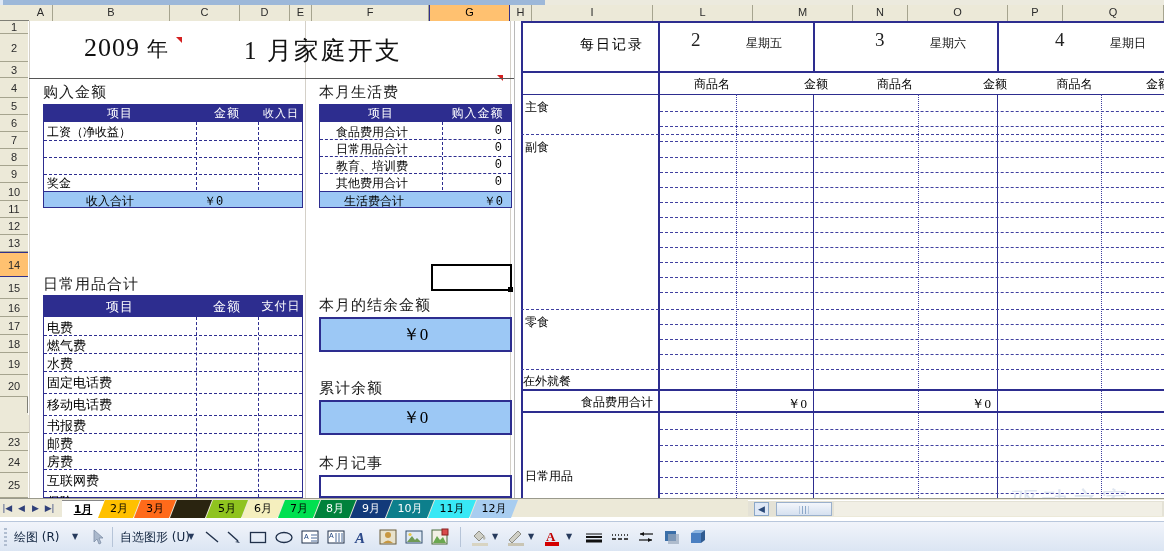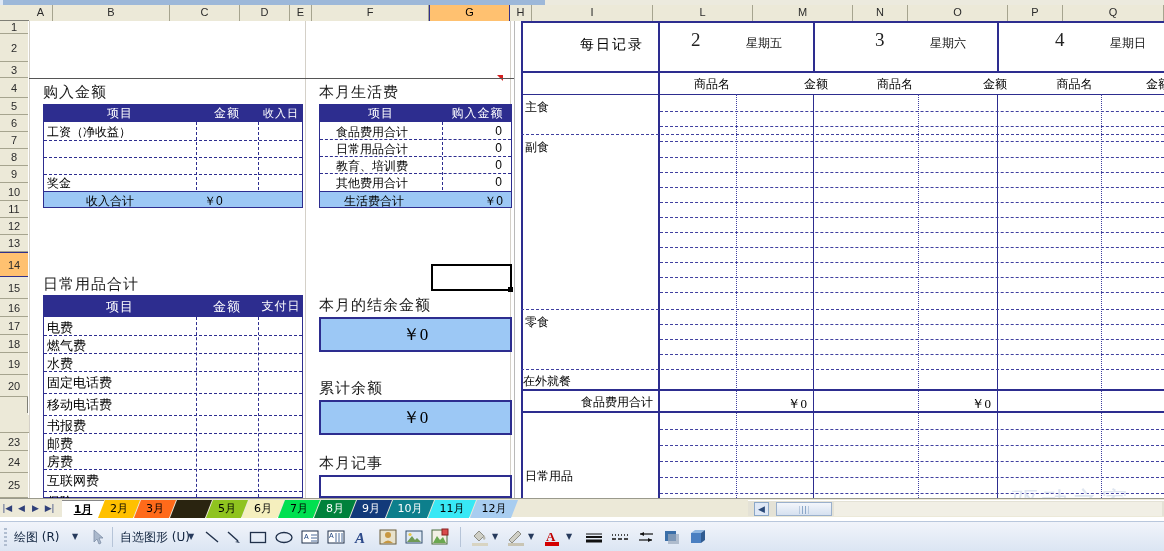--- a/index.html
+++ b/index.html
@@ -106,21 +106,21 @@
   .tbl .hdr .hc {
     position:absolute; top:0; text-align:center; line-height:17px; height:17px;
     font-size:12px; letter-spacing:1px;
   }
   .rowdash { position:absolute; left:0; right:0; height:0;
              border-top:1px dashed #2d2d8f; }
   .coldash { position:absolute; top:0; bottom:0; width:0;
              border-left:1px dashed #2d2d8f; }
   .tot-row { position:absolute; left:0; right:0; background:#9cc8f5; }
   .cellx { position:absolute; font-size:12px; color:#000;
-           font-family:Liberation Sans, sans-serif; white-space:nowrap; }
+           font-family:Liberation Mono, monospace; white-space:nowrap; }
 
   
   .balbox {
     position:absolute; background:#9cc8f5; border:2px solid #2d2d8f;
     display:flex; align-items:center; justify-content:center;
     font-family:"Liberation Serif", serif; font-size:17px; color:#000;
   }
   .notebox { position:absolute; background:#fff; border:2px solid #2d2d8f; }
 
   
@@ -265,20 +265,26 @@
       <div class="rowhead" style="top: 452px; height: 25px; line-height: 25px;">25</div>
     </div>
 
   <div class="grid">
 
     <div class="vline" style="left:0px;"></div>
     <div class="vline" style="left:276px; top:0; height:477px;"></div>
     <div class="vline" style="left:481px; top:0; height:477px;"></div>
     <div class="vline" style="left:485px; top:0; height:477px; background:#b9b9b9;"></div>
 
+    <div class="title-cell">
+      <div class="title-year serif">2009</div>
+      <div class="title-year serif" style="left:118px; top:6px; font-size:21px;">年</div>
+      <div class="title-main serif">1 月家庭开支</div>
+      <div class="comment-mark"></div>
+    </div>
     <div class="comment-mark2"></div>
 
     <div class="hline" style="top:57px; left:0; width:485px; background:#555;"></div>
 
     <div class="cap" style="left:14px; top:62px;">购入金额</div>
 
     <div class="tbl" style="left:14px; top:83px; width:260px; height:104px;">
       <div class="hdr" style="height:17px;">
         <div class="hc" style="left:0;  width:152px;">项目</div>
         <div class="hc" style="left:152px; width:62px;">金额</div>

